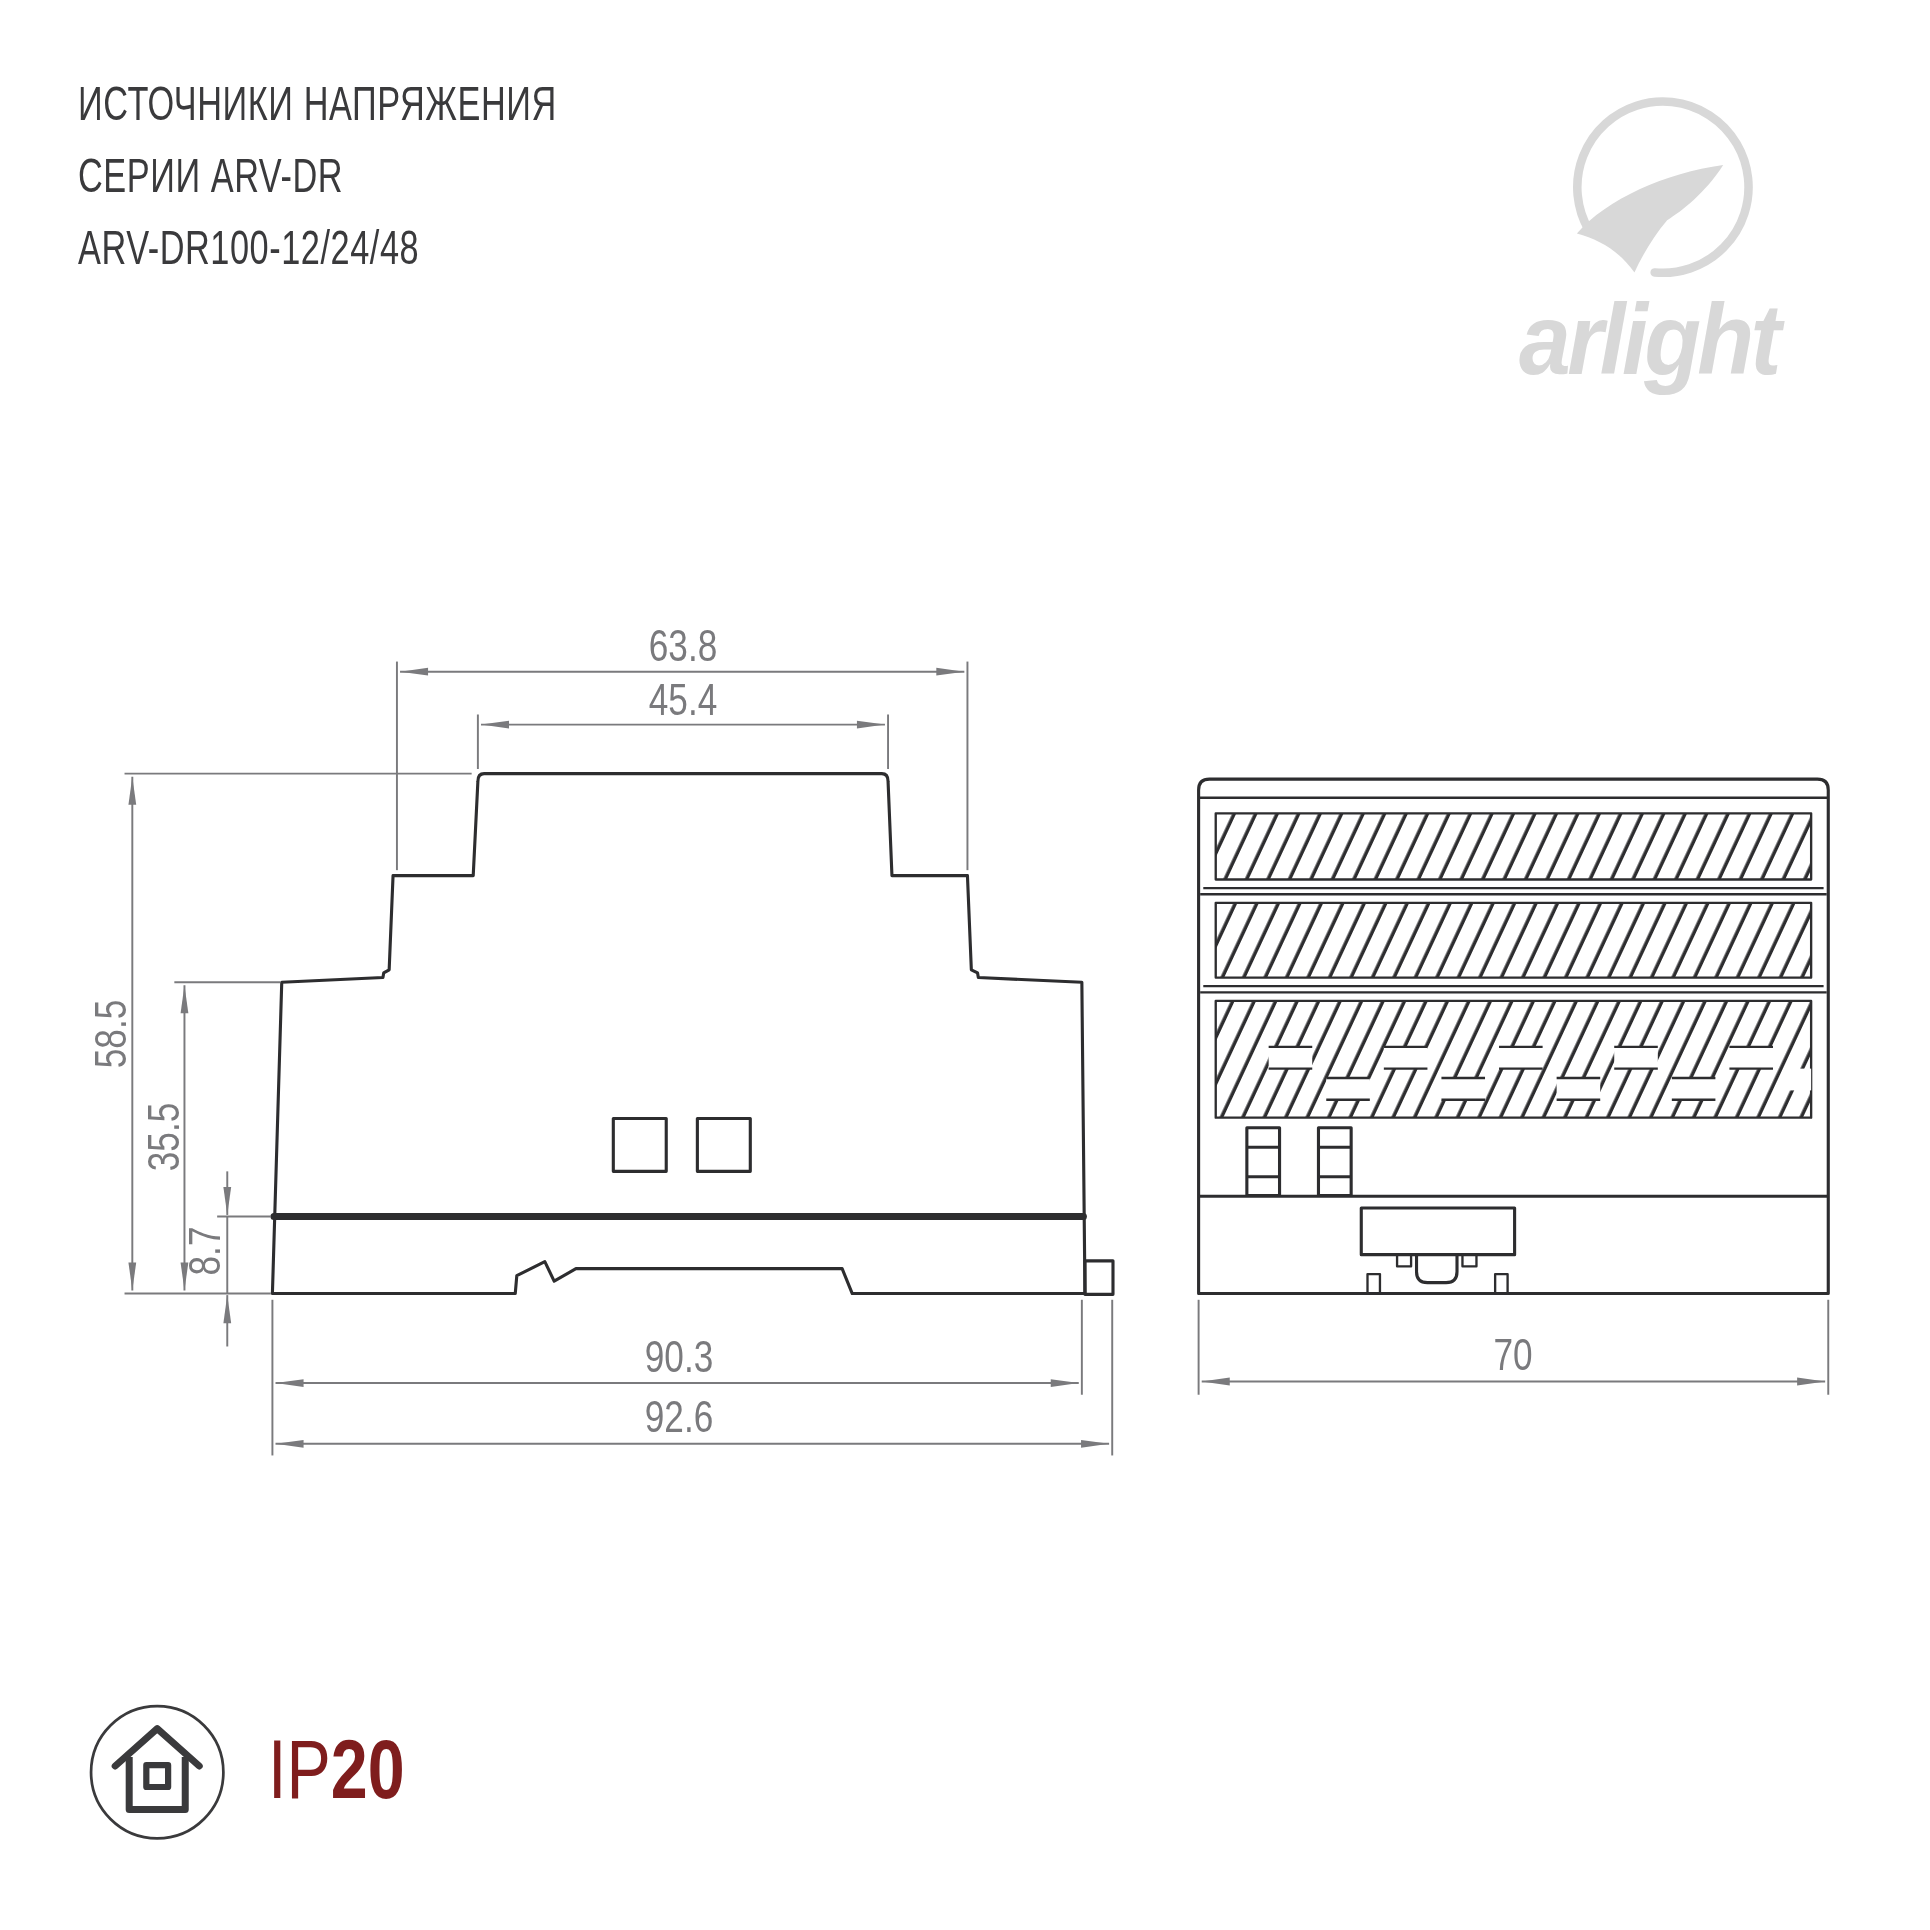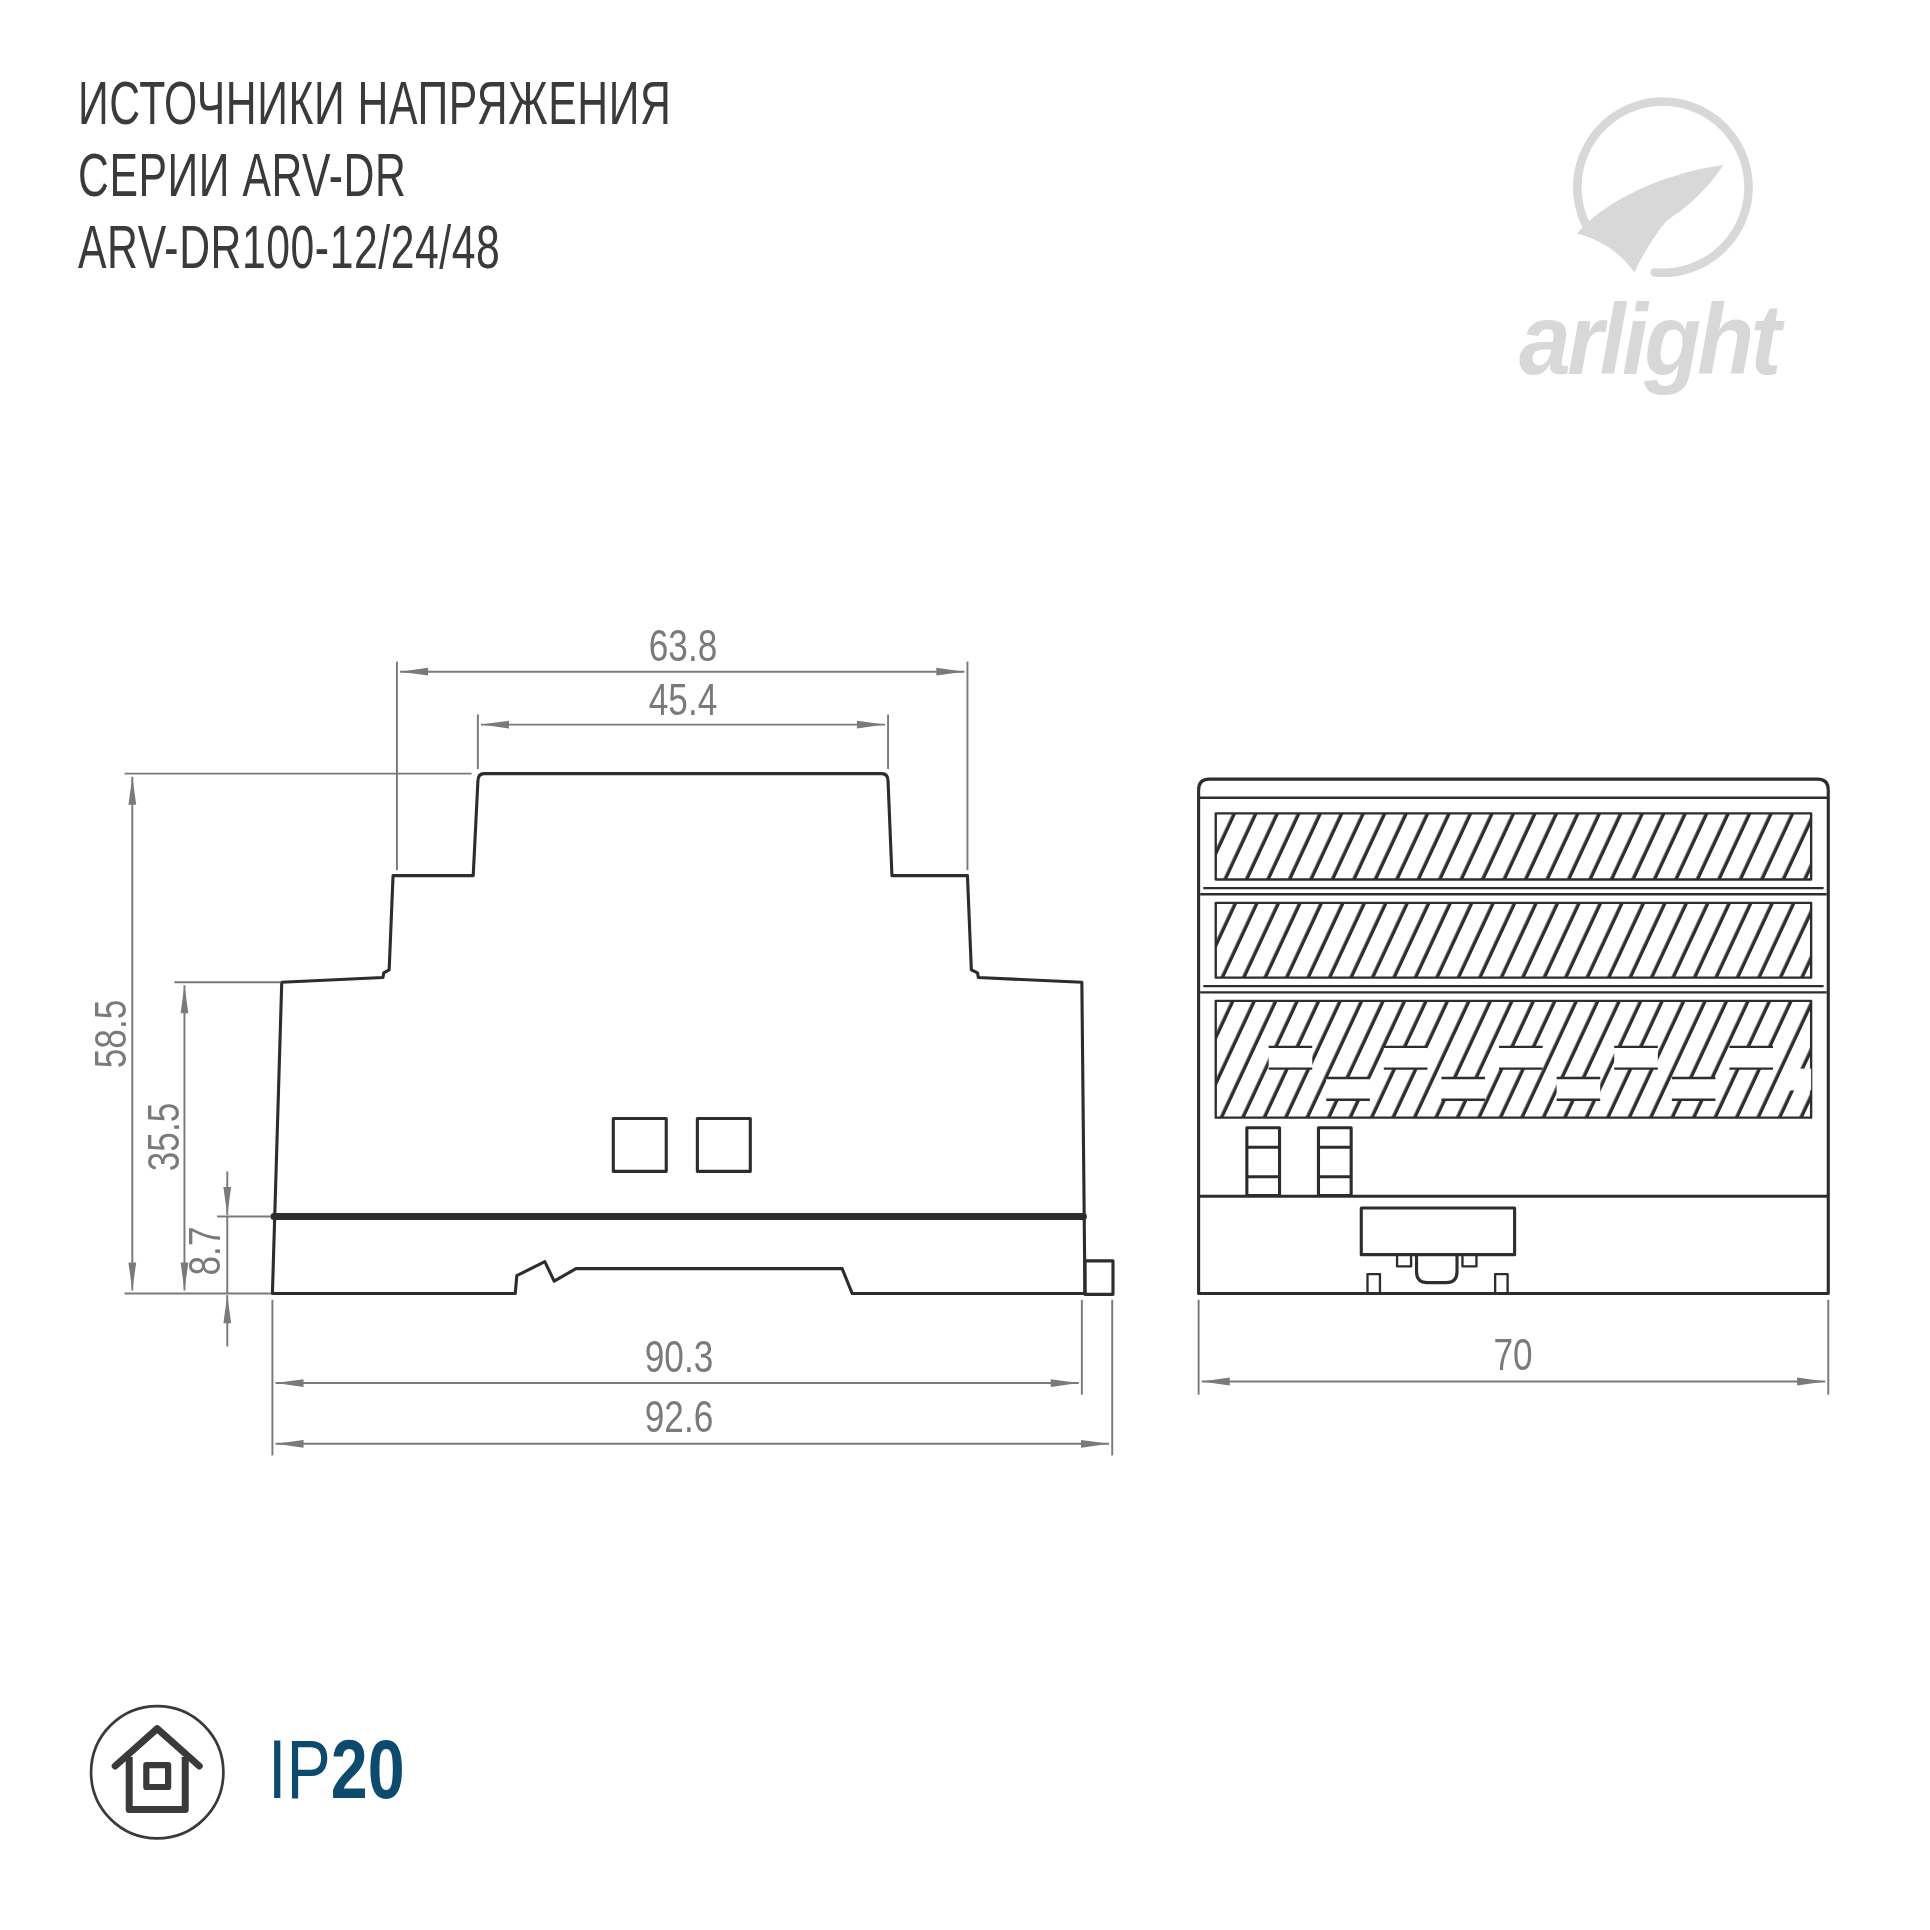--- a/index.html
+++ b/index.html
@@ -1,28 +1,28 @@
 <!DOCTYPE html>
 <html style="font-size:12.5px"><head>
 <meta charset="utf-8">
 <style>
   html,body{margin:0;padding:0;background:#ffffff;}
   #stage{position:relative;width:1931px;height:1931px;background:#ffffff;overflow:hidden;
          font-family:"Liberation Sans",sans-serif;}
   svg{position:absolute;left:0;top:0;}
-  .title{position:absolute;left:78px;top:67px;color:#3a3a3c;font-size:61px;line-height:72px;
+  .title{position:absolute;left:78px;top:67px;color:#3a3a3c;font-size:49px;line-height:72px;
          font-weight:400;white-space:nowrap;}
   .title .tline{display:block;transform:scaleX(0.70);transform-origin:left center;letter-spacing:0.8px;}
   .dimlabel{position:absolute;color:#7a7a7d;font-size:44px;font-weight:400;white-space:nowrap;
             transform:translate(-50%,-50%) scaleX(0.8);}
   .dimlabel.rot{transform:translate(-50%,-50%) rotate(-90deg) scaleX(0.8);}
   .brand{position:absolute;left:1446px;top:282px;width:405px;text-align:center;color:#d8d8d8;
          font-size:100px;font-weight:700;font-style:italic;letter-spacing:-3.9px;
          transform:scaleX(0.93);transform-origin:center;}
-  .iptext{position:absolute;left:268px;top:1774px;transform:translateY(-54%);color:#0c4a6e;
+  .iptext{position:absolute;left:268px;top:1774px;transform:translateY(-54%);color:#7f1d1d;
           font-size:83px;white-space:nowrap;}
   .iptext .inner{display:inline-block;transform:scaleX(0.8);transform-origin:left center;}
   .iptext .bold{font-weight:700;}
 </style>
 </head>
 <body>
 
 <div id="stage">
 
   <svg width="1931" height="1931" viewBox="0 0 2481 2481">

